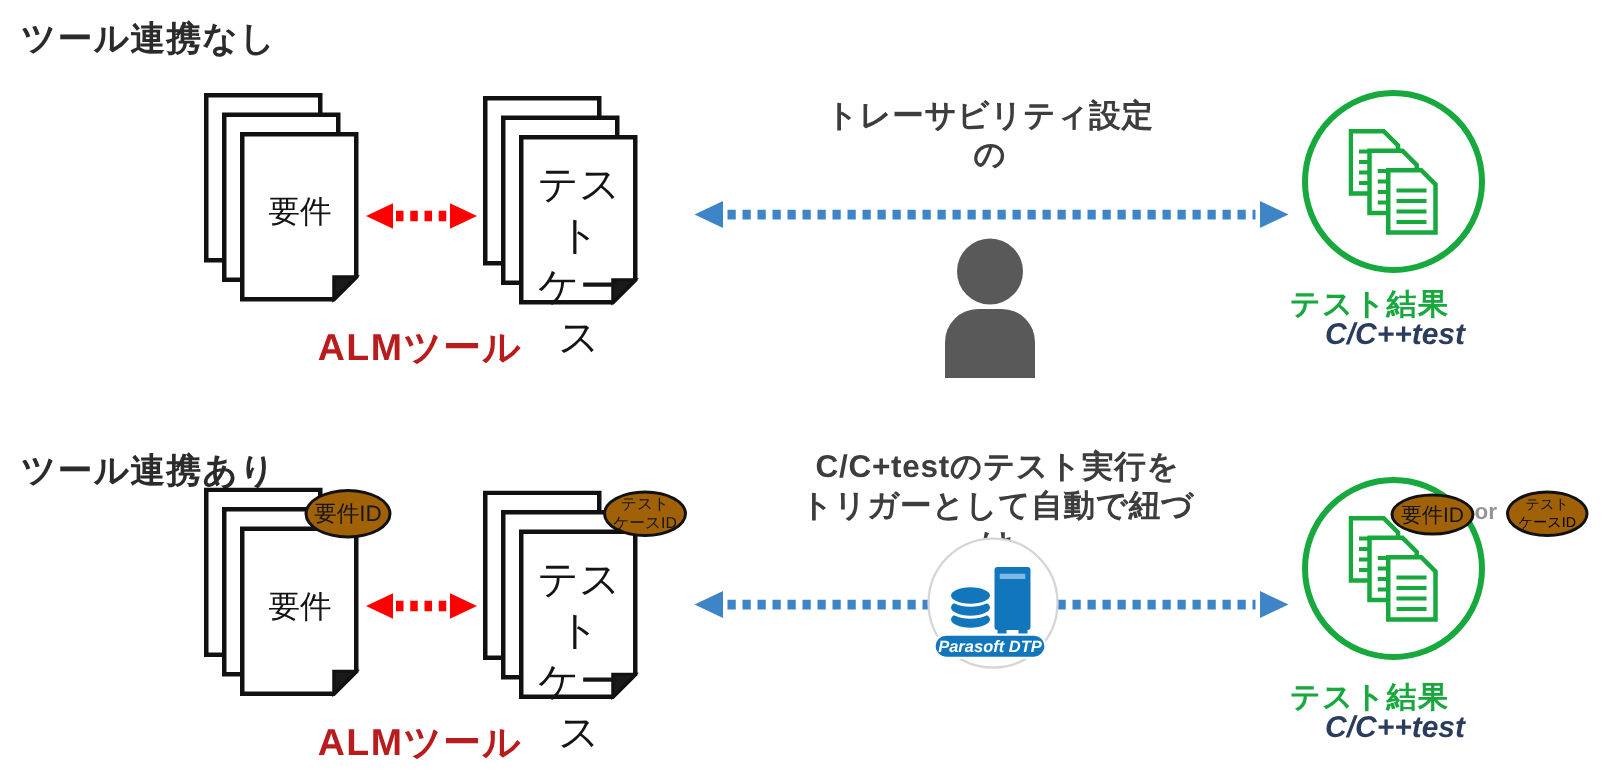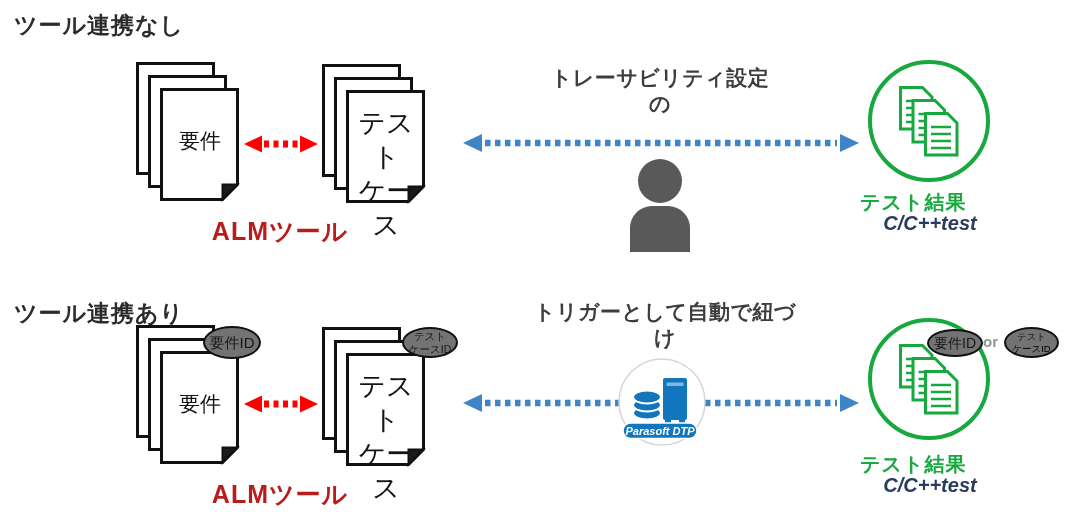--- a/index.html
+++ b/index.html
@@ -7,21 +7,21 @@
   .canvas{position:relative;width:1078px;height:520px;background:#fff;overflow:hidden;}
   .abs{position:absolute;}
   .section-title{font-size:23px;font-weight:700;color:#2b2b2b;letter-spacing:1px;}
   .doc-label{width:80px;text-align:center;font-size:21px;color:#141414;z-index:2;}
   .doc-label.two-line{line-height:34px;font-size:27px;}
   .alm-label{width:160px;text-align:center;font-size:25px;font-weight:600;color:#b91c1c;letter-spacing:1px;}
   .annotation{text-align:center;font-size:21px;font-weight:600;color:#3d3d3d;line-height:26px;letter-spacing:0.5px;}
   .result-circle{width:114px;height:114px;border-radius:50%;border:4px solid #17a83e;background:#fff;display:flex;align-items:center;justify-content:center;z-index:2;}
   .result-title{width:140px;font-size:20px;font-weight:700;color:#17a83e;letter-spacing:1px;z-index:2;}
   .product-name{width:160px;text-align:center;font-size:20px;font-weight:700;font-style:italic;color:#2b3d5e;z-index:2;}
-  .oval{background:#737373;border:2.5px solid #111;border-radius:50%;display:flex;flex-direction:column;align-items:center;justify-content:center;z-index:4;box-sizing:border-box;text-align:center;}
+  .oval{background:#a16207;border:2.5px solid #111;border-radius:50%;display:flex;flex-direction:column;align-items:center;justify-content:center;z-index:4;box-sizing:border-box;text-align:center;}
   .oval .l1{font-size:15px;color:#161616;line-height:16px;}
   .oval.small .l1,.oval.small .l2{font-size:10.5px;line-height:12.5px;color:#161616;}
   .oval.circle-req .l1{font-size:14px;}
   .oval.circle-tc .l1,.oval.circle-tc .l2{font-size:9.5px;line-height:11.5px;}
   .or-label{font-size:15px;font-weight:700;color:#949494;z-index:4;}
   .z1{z-index:1}.z2{z-index:2}.z0{z-index:0}
 </style>
 </head>
 <body>
 
@@ -120,20 +120,21 @@
     <div>ケース</div>
   </div>
   <div class="abs oval small" style="left:402px;top:327px;width:56px;height:31px;">
     <div class="l1">テスト</div>
     <div class="l2">ケースID</div>
   </div>
 
   <div class="abs alm-label" style="left:200px;top:478px;">ALMツール</div>
 
   <div class="abs annotation" style="left:525px;top:299px;width:280px;">
+    <div>C/C+testのテスト実行を</div>
     <div>トリガーとして自動で紐づけ</div>
   </div>
 
   <svg class="abs z0" style="left:461px;top:390px;" width="400" height="26" viewBox="0 0 400 26">
     <line x1="24" y1="13" x2="376" y2="13" stroke="#3e85c8" stroke-width="6.5" stroke-dasharray="5.5 4.5"></line>
     <polygon points="2,13 21,4 21,22" fill="#3e85c8"></polygon>
     <polygon points="398,13 379,4 379,22" fill="#3e85c8"></polygon>
   </svg>
 
   <svg class="abs z2" style="left:617px;top:357px;" width="90" height="90" viewBox="0 0 90 90">

